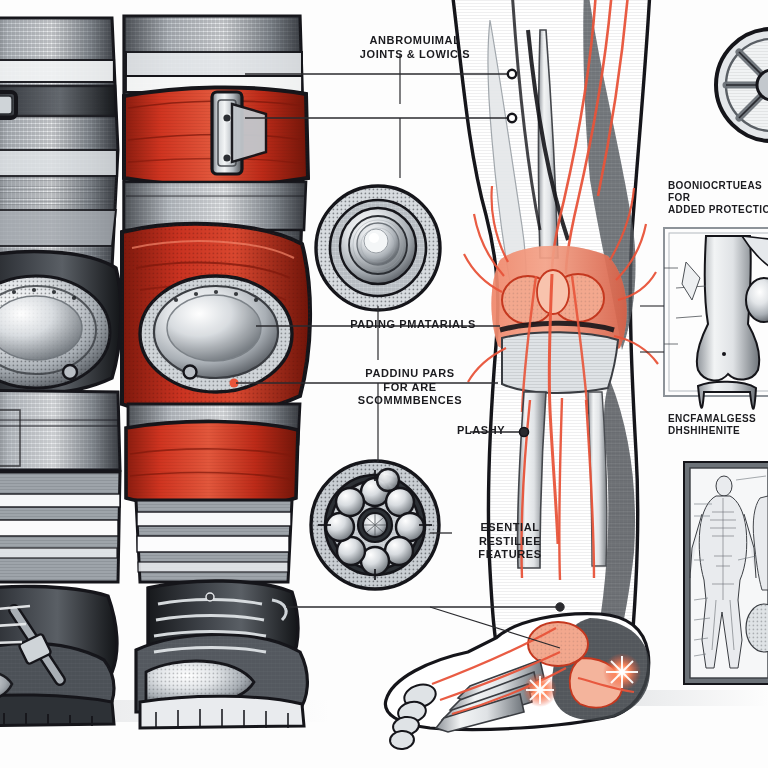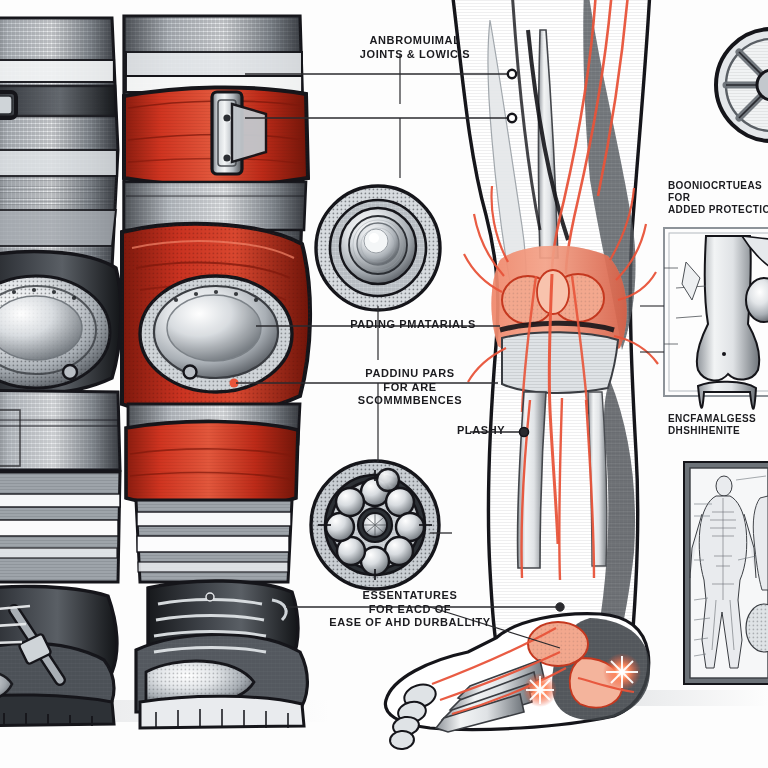--- a/index.html
+++ b/index.html
@@ -598,24 +598,24 @@
 
 
   <div class="lbl" style="left:318px;top:318px;width:190px;">PADING PMATARIALS</div>
 
   <div class="lbl" style="left:325px;top:367px;width:170px;">PADDINU PARS
 FOR ARE
 SCOMMMBENCES</div>
 
   <div class="lbl" style="left:446px;top:424px;width:70px;">PLASHY</div>
 
-
-  <div class="lbl" style="left:310px;top:589px;width:200px;">ESSENTATURES
-FOR EACD OF
-EASE OF AHD DURBALLITY</div>
+  <div class="lbl" style="left:455px;top:521px;width:110px;">ESENTIAL
+RESTILIEE
+FEATURES</div>
+
 
   <div class="lbl small left" style="left:668px;top:180px;width:112px;">BOONIOCRTUEAS FOR
 ADDED PROTECTION</div>
 
   <div class="lbl small left" style="left:668px;top:413px;width:112px;">ENCFAMALGESS
 DHSHIHENITE</div>
 
 </div>
 
 </body></html>

